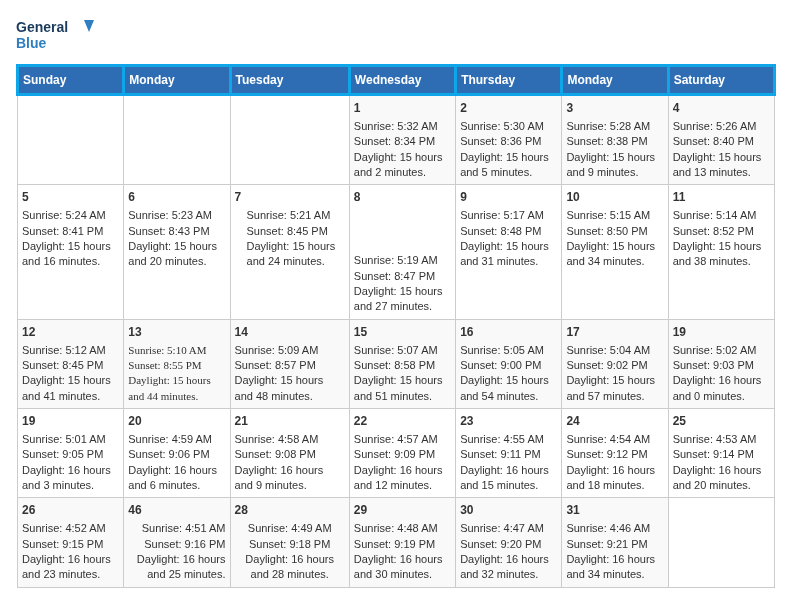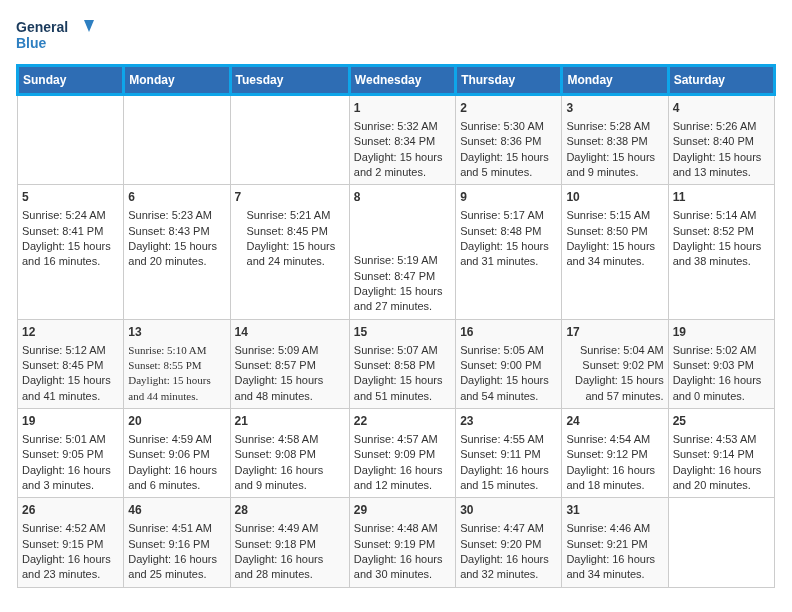--- a/index.html
+++ b/index.html
@@ -222,21 +222,21 @@
         </td>
         <td>
           <div class="day-num">16</div>
           <div class="day-info" style="white-space: pre-line;">Sunrise: 5:05 AM
 Sunset: 9:00 PM
 Daylight: 15 hours
 and 54 minutes.</div>
         </td>
         <td>
           <div class="day-num">17</div>
-          <div class="day-info" style="white-space: pre-line; text-align: right;">Sunrise: 5:04 AM
+          <div class="day-info" style="white-space: pre-line;">Sunrise: 5:04 AM
 Sunset: 9:02 PM
 Daylight: 15 hours
 and 57 minutes.</div>
         </td>
         <td>
           <div class="day-num">19</div>
           <div class="day-info" style="white-space: pre-line;">Sunrise: 5:02 AM
 Sunset: 9:03 PM
 Daylight: 16 hours
 and 0 minutes.</div>
@@ -296,28 +296,28 @@
       <tr>
         <td>
           <div class="day-num">26</div>
           <div class="day-info" style="white-space: pre-line;">Sunrise: 4:52 AM
 Sunset: 9:15 PM
 Daylight: 16 hours
 and 23 minutes.</div>
         </td>
         <td>
           <div class="day-num">46</div>
-          <div class="day-info" style="white-space: pre-line;">Sunrise: 4:51 AM
+          <div class="day-info" style="white-space: pre-line; text-align: right;">Sunrise: 4:51 AM
 Sunset: 9:16 PM
 Daylight: 16 hours
 and 25 minutes.</div>
         </td>
         <td>
           <div class="day-num">28</div>
-          <div class="day-info" style="white-space: pre-line;">Sunrise: 4:49 AM
+          <div class="day-info" style="white-space: pre-line; text-align: center;">Sunrise: 4:49 AM
 Sunset: 9:18 PM
 Daylight: 16 hours
 and 28 minutes.</div>
         </td>
         <td>
           <div class="day-num">29</div>
           <div class="day-info" style="white-space: pre-line;">Sunrise: 4:48 AM
 Sunset: 9:19 PM
 Daylight: 16 hours
 and 30 minutes.</div>

